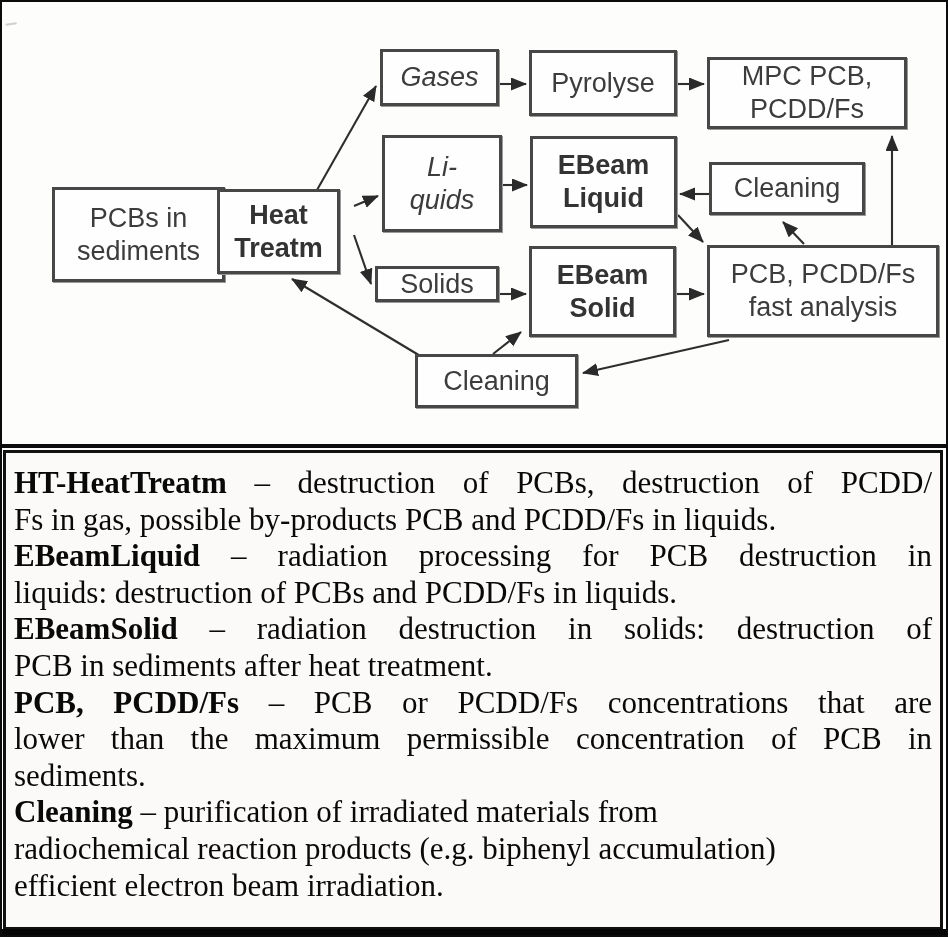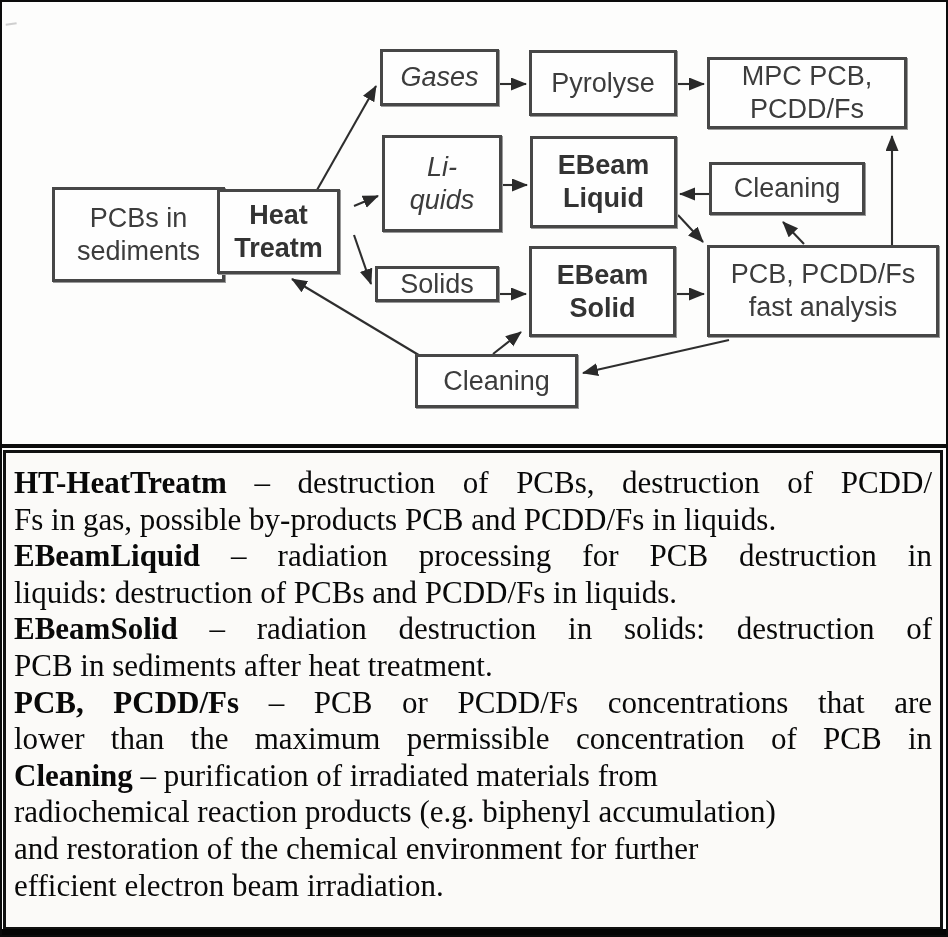--- a/index.html
+++ b/index.html
@@ -121,20 +121,20 @@
   <div class="legend-panel">
 
   <div class="tline just"><b>HT-HeatTreatm</b> – destruction of PCBs, destruction of PCDD/</div>
       <div class="tline">Fs in gas, possible by-products PCB and PCDD/Fs in liquids.</div>
       <div class="tline just"><b>EBeamLiquid</b> – radiation processing for PCB destruction in</div>
       <div class="tline">liquids: destruction of PCBs and PCDD/Fs in liquids.</div>
       <div class="tline just"><b>EBeamSolid</b> – radiation destruction in solids: destruction of</div>
       <div class="tline">PCB in sediments after heat treatment.</div>
       <div class="tline just"><b>PCB, PCDD/Fs</b> – PCB or PCDD/Fs concentrations that are</div>
       <div class="tline just">lower than the maximum permissible concentration of PCB in</div>
+      <div class="tline">sediments.</div>
       <div class="tline"><b>Cleaning</b> – purification of irradiated materials from</div>
       <div class="tline">radiochemical reaction products (e.g. biphenyl accumulation)</div>
-      <div class="tline">and restoration of the chemical environment for further</div>
       <div class="tline">efficient electron beam irradiation.</div>
     </div>
 
   <div class="bottom-band"></div>
 </div>
 
 </body></html>

